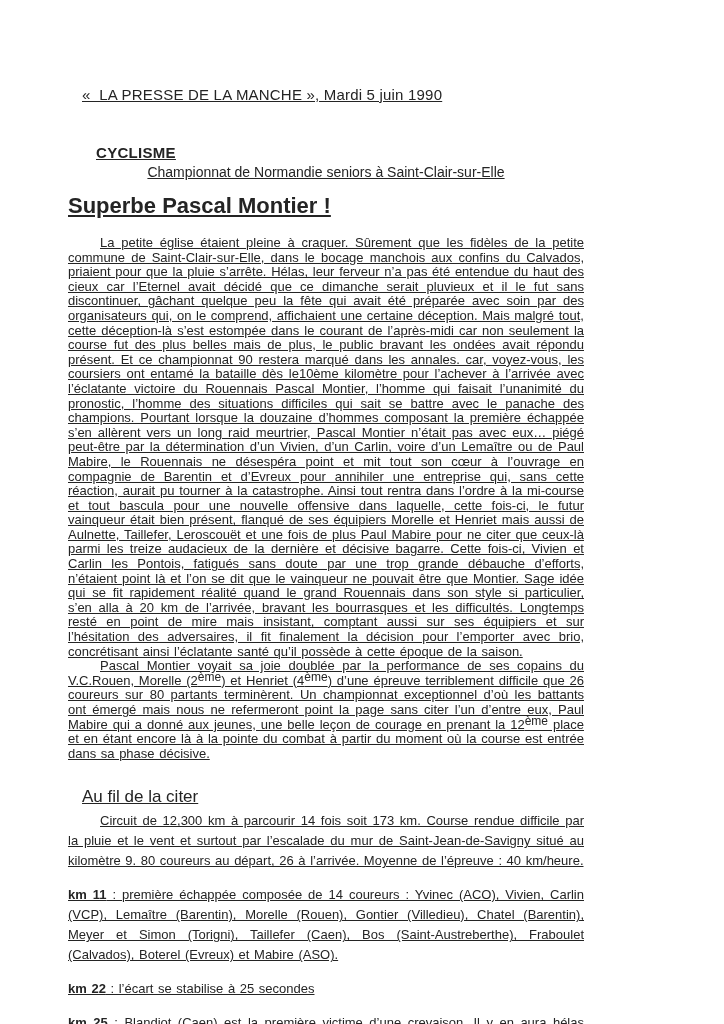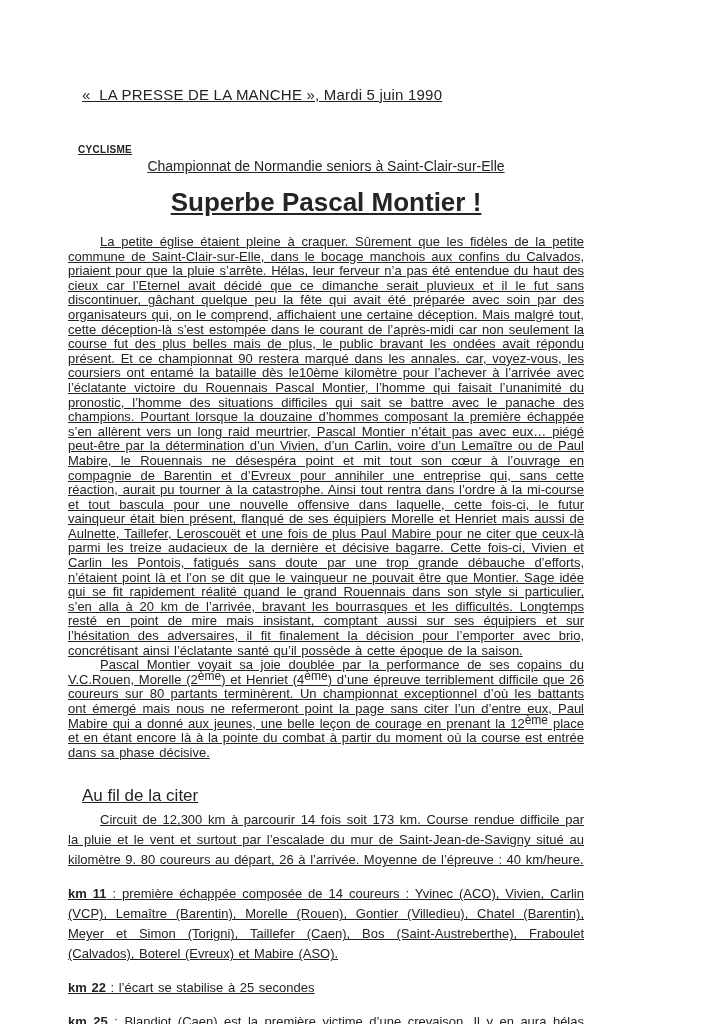--- a/index.html
+++ b/index.html
@@ -16,34 +16,33 @@
     padding: 86px 72px 0 68px;
     text-decoration: underline;
   }
   .masthead {
     font-size: 15px;
     margin: 0 0 0 14px;
     white-space: pre-wrap;
     letter-spacing: 0.2px;
   }
   .section-label {
-    font-size: 10px;
+    font-size: 15px;
     font-weight: bold;
-    margin: 41px 0 3px 10px;
+    margin: 41px 0 3px 28px;
     letter-spacing: 0.3px;
   }
   .subtitle {
     font-size: 14px;
     text-align: center;
     margin: 0 0 13px 0;
   }
   .headline {
-    font-size: 26px;
+    font-size: 22px;
     font-weight: bold;
-    text-align: center;
     margin: 0 0 17px 0;
   }
   .body-p {
     font-size: 13px;
     line-height: 14.6px;
     text-align: justify;
     margin: 0;
     word-spacing: 1px;
   }
   .indent { text-indent: 32px; }

